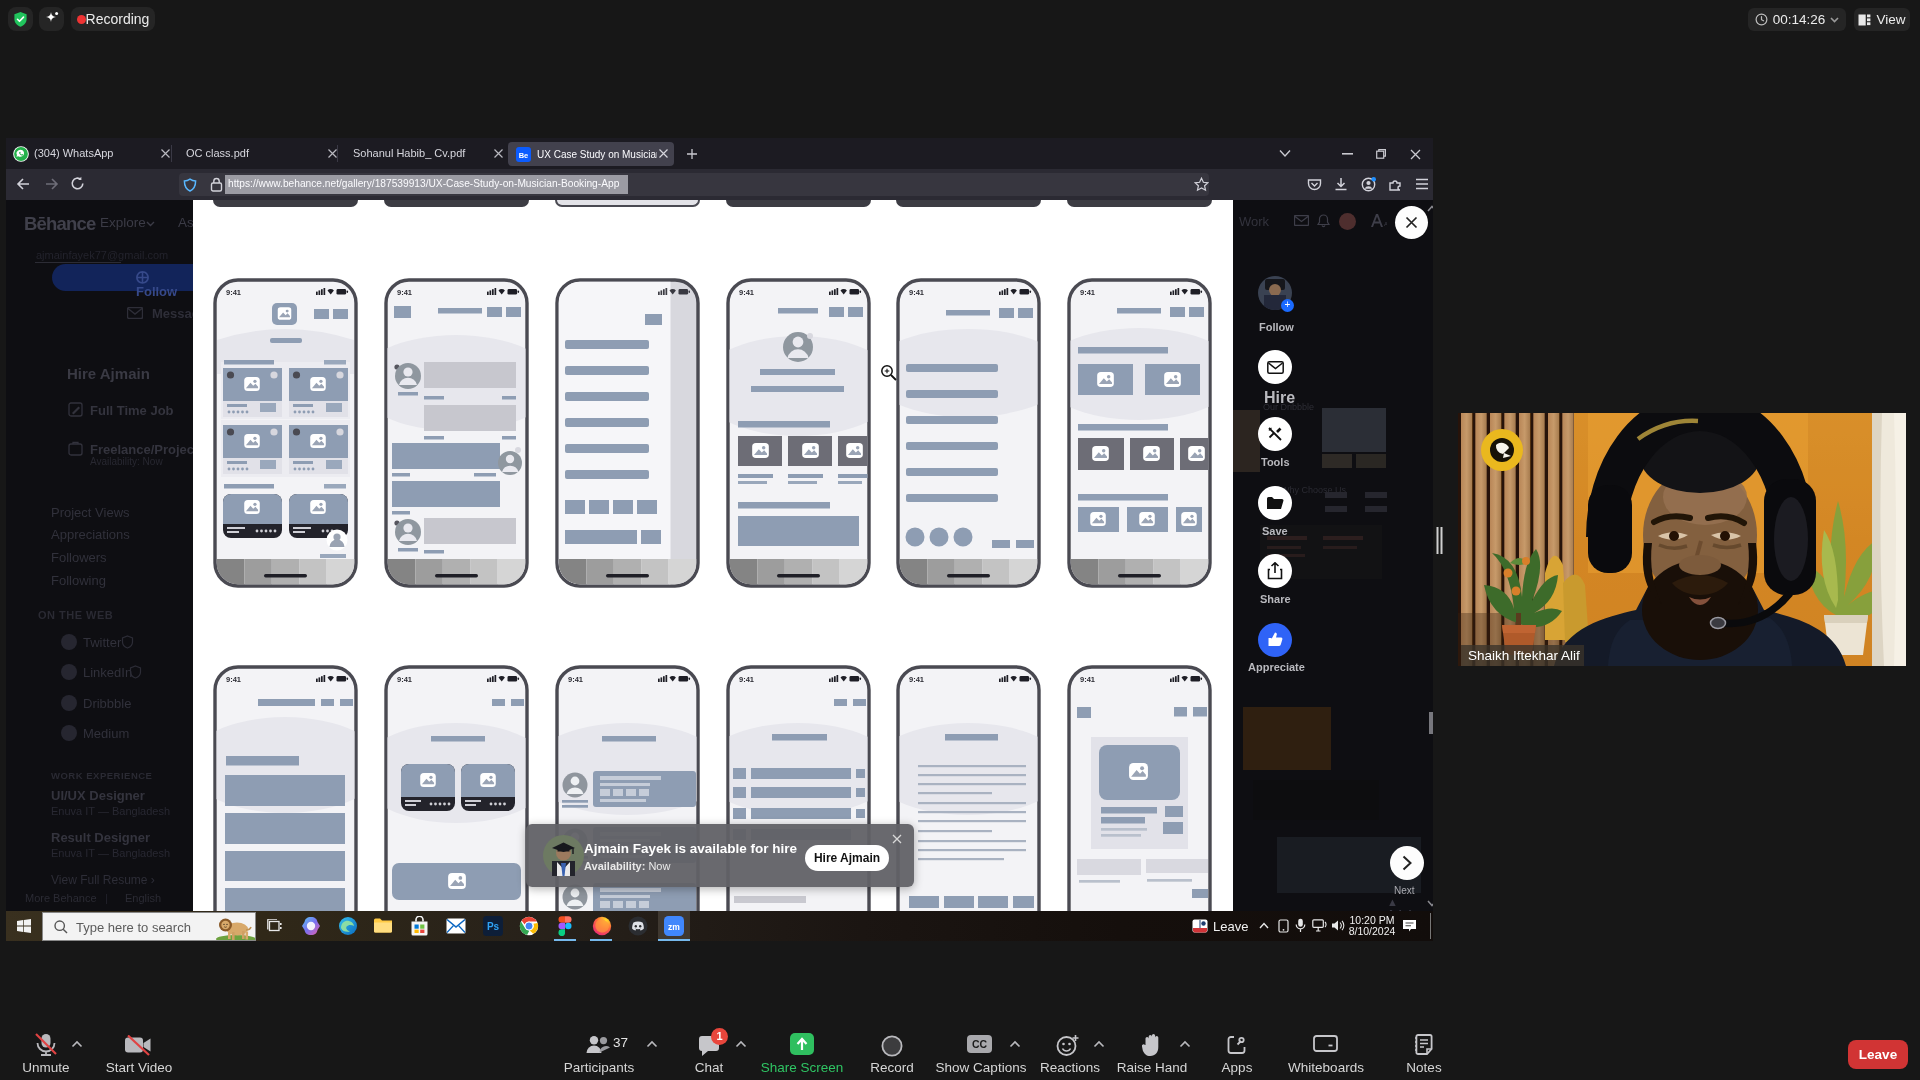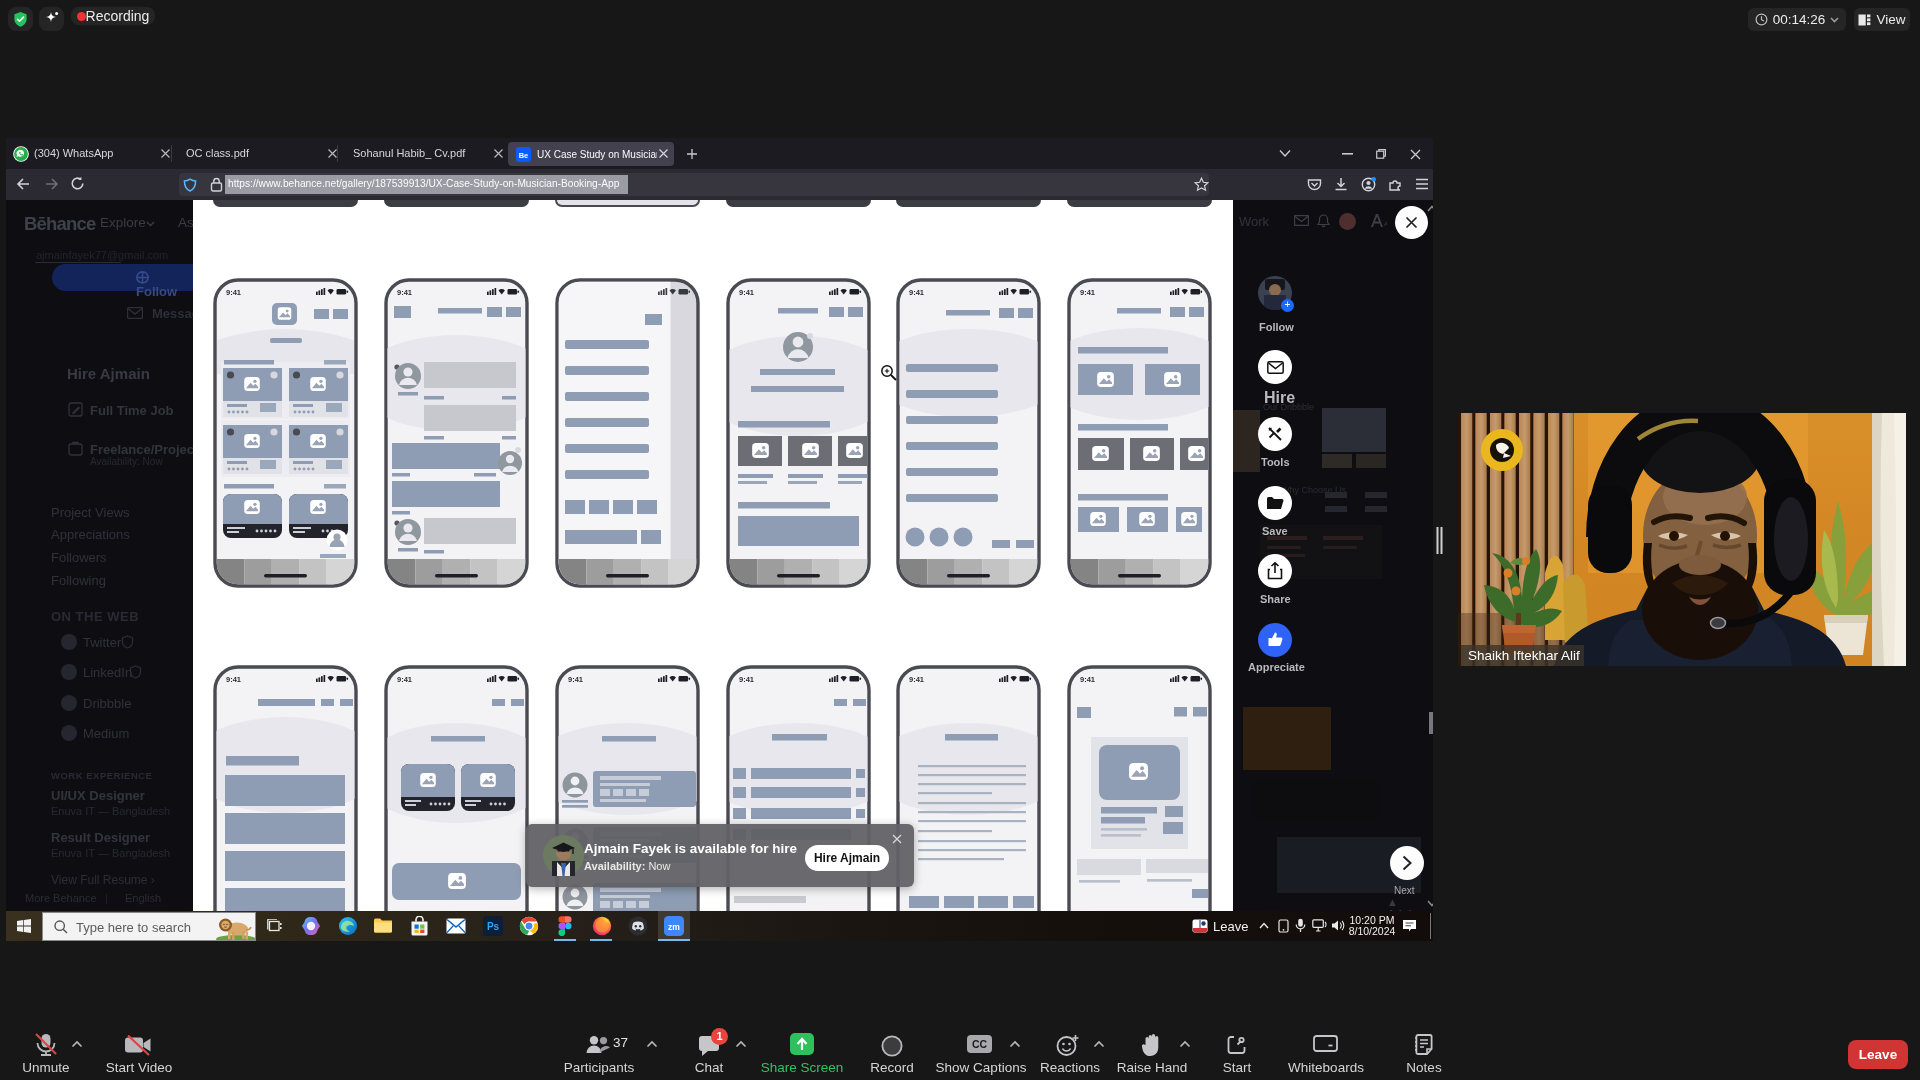--- a/index.html
+++ b/index.html
@@ -64,21 +64,21 @@
         <path d="M8.5 1 L14.6 3.2 V8 c0 3.8-2.6 6.5-6.1 7.8 C5 14.5 2.4 11.8 2.4 8 V3.2 Z" fill="#21c45d"></path>
         <path d="M5.5 8.3 l2 2 l4-4.2" stroke="#fff" stroke-width="1.6" fill="none" stroke-linecap="round" stroke-linejoin="round"></path>
       </svg>
 </div>
 <div class="pill" style="left:39px;top:7px;width:25px;height:24px;">
   <svg width="18" height="18" viewBox="0 0 18 18">
         <path d="M8 2 C8.6 5.4 9.6 6.4 13 7 C9.6 7.6 8.6 8.6 8 12 C7.4 8.6 6.4 7.6 3 7 C6.4 6.4 7.4 5.4 8 2 Z" fill="#fff"></path>
         <circle cx="13.6" cy="3.4" r="1.5" fill="#fff"></circle>
       </svg>
 </div>
-<div class="pill" style="left:71px;top:7px;width:84px;height:18px;font-size:14px;">
+<div class="pill" style="left:71px;top:7px;width:84px;height:24px;font-size:14px;">
   <span style="width:9px;height:9px;border-radius:50%;background:#e33;display:inline-block"></span>
       <span>Recording</span>
 </div>
 
 <div class="pill" style="left:1748px;top:8px;width:98px;height:23px;font-size:13.5px;gap:5px;border-radius:6px;">
   <svg width="13" height="13" viewBox="0 0 14 14">
         <circle cx="7" cy="7" r="5.8" stroke="#bdbdbd" stroke-width="1.3" fill="none"></circle>
         <path d="M7 3.8 V7.2 L9.2 8.4" stroke="#bdbdbd" stroke-width="1.3" fill="none" stroke-linecap="round"></path>
       </svg>
   <span>00:14:26</span>
@@ -225,21 +225,21 @@
       <svg class="abs" style="left:62px;top:241px" width="15" height="15" viewBox="0 0 15 15">
             <rect x="1" y="3" width="13" height="11" rx="2" fill="none" stroke="#32323c" stroke-width="1.3"></rect>
             <path d="M5 3 V1.5 H10 V3" stroke="#32323c" stroke-width="1.3" fill="none"></path>
           </svg>
       <span class="abs" style="left:84px;top:242px;font-size:13px;font-weight:bold;color:#34343e">Freelance/Project</span>
       <span class="abs" style="left:84px;top:256px;font-size:10px;color:#282831">Availability: Now</span>
       <span class="abs" style="left:45px;top:305px;font-size:13px;color:#31313b">Project Views</span>
       <span class="abs" style="left:45px;top:327px;font-size:13px;color:#31313b">Appreciations</span>
       <span class="abs" style="left:45px;top:350px;font-size:13px;color:#31313b">Followers</span>
       <span class="abs" style="left:45px;top:373px;font-size:13px;color:#31313b">Following</span>
-      <span class="abs" style="left:45px;top:409px;font-size:13px;font-weight:bold;color:#2a2a33;letter-spacing:0.5px">ON THE WEB</span>
+      <span class="abs" style="left:32px;top:409px;font-size:11px;font-weight:bold;color:#2a2a33;letter-spacing:0.5px">ON THE WEB</span>
       <circle class="abs" style="left:55px;top:434px;width:16px;height:16px;border-radius:50%;background:#262630"></circle>
       <span class="abs" style="left:77px;top:435px;font-size:13px;color:#31313b">Twitter</span>
       <svg class="abs" style="left:115px;top:435px" width="13" height="14" viewBox="0 0 13 14">
             <path d="M6.5 1 L11.5 3 V7 C11.5 10 9.5 12 6.5 13 C3.5 12 1.5 10 1.5 7 V3 Z" fill="none" stroke="#2c2c36" stroke-width="1.2"></path>
           </svg>
       <circle class="abs" style="left:55px;top:464px;width:16px;height:16px;border-radius:50%;background:#262630"></circle>
       <span class="abs" style="left:77px;top:465px;font-size:13px;color:#31313b">LinkedIn</span>
       <svg class="abs" style="left:123px;top:465px" width="13" height="14" viewBox="0 0 13 14">
             <path d="M6.5 1 L11.5 3 V7 C11.5 10 9.5 12 6.5 13 C3.5 12 1.5 10 1.5 7 V3 Z" fill="none" stroke="#2c2c36" stroke-width="1.2"></path>
           </svg>
@@ -1171,21 +1171,21 @@
   <svg class="abs" style="left:1179px;top:24px" width="12" height="8" viewBox="0 0 12 8">
         <path d="M1.5 6.5 L6 2 L10.5 6.5" stroke="#b9b9bd" stroke-width="1.6" fill="none"></path>
       </svg>
   <span class="tb-lab" style="left:1152px;top:44px">Raise Hand</span>
 
   <svg class="abs" style="left:1226px;top:18px" width="22" height="22" viewBox="0 0 22 22">
     <path d="M8 3 H5 a2.5 2.5 0 0 0 -2.5 2.5 v11 A2.5 2.5 0 0 0 5 19 h11 a2.5 2.5 0 0 0 2.5 -2.5 V13" stroke="#c6c6ca" stroke-width="1.8" fill="none"></path>
     <circle cx="15.5" cy="6" r="2.2" fill="none" stroke="#c6c6ca" stroke-width="1.8"></circle>
     <path d="M11.5 10.5 L15 7" stroke="#c6c6ca" stroke-width="1.8"></path>
   </svg>
-  <span class="tb-lab" style="left:1237px;top:44px">Start</span>
+  <span class="tb-lab" style="left:1237px;top:44px">Apps</span>
 
   <svg class="abs" style="left:1313px;top:19px" width="25" height="20" viewBox="0 0 25 20">
     <rect x="1" y="1" width="23" height="15" rx="2.5" fill="none" stroke="#c6c6ca" stroke-width="1.8"></rect>
     <path d="M14 16 L14 19 M9 19 H19" stroke="#c6c6ca" stroke-width="1.8" opacity="0"></path>
     <path d="M15.5 10.5 h4" stroke="#c6c6ca" stroke-width="1.8"></path>
   </svg>
   <span class="tb-lab" style="left:1326px;top:44px">Whiteboards</span>
 
   <svg class="abs" style="left:1414px;top:17px" width="20" height="23" viewBox="0 0 20 23">
     <path d="M4 2 H16 a1.6 1.6 0 0 1 1.6 1.6 V16 L13 21 H4 a1.6 1.6 0 0 1 -1.6 -1.6 V3.6 A1.6 1.6 0 0 1 4 2 Z" fill="none" stroke="#c6c6ca" stroke-width="1.8"></path>

